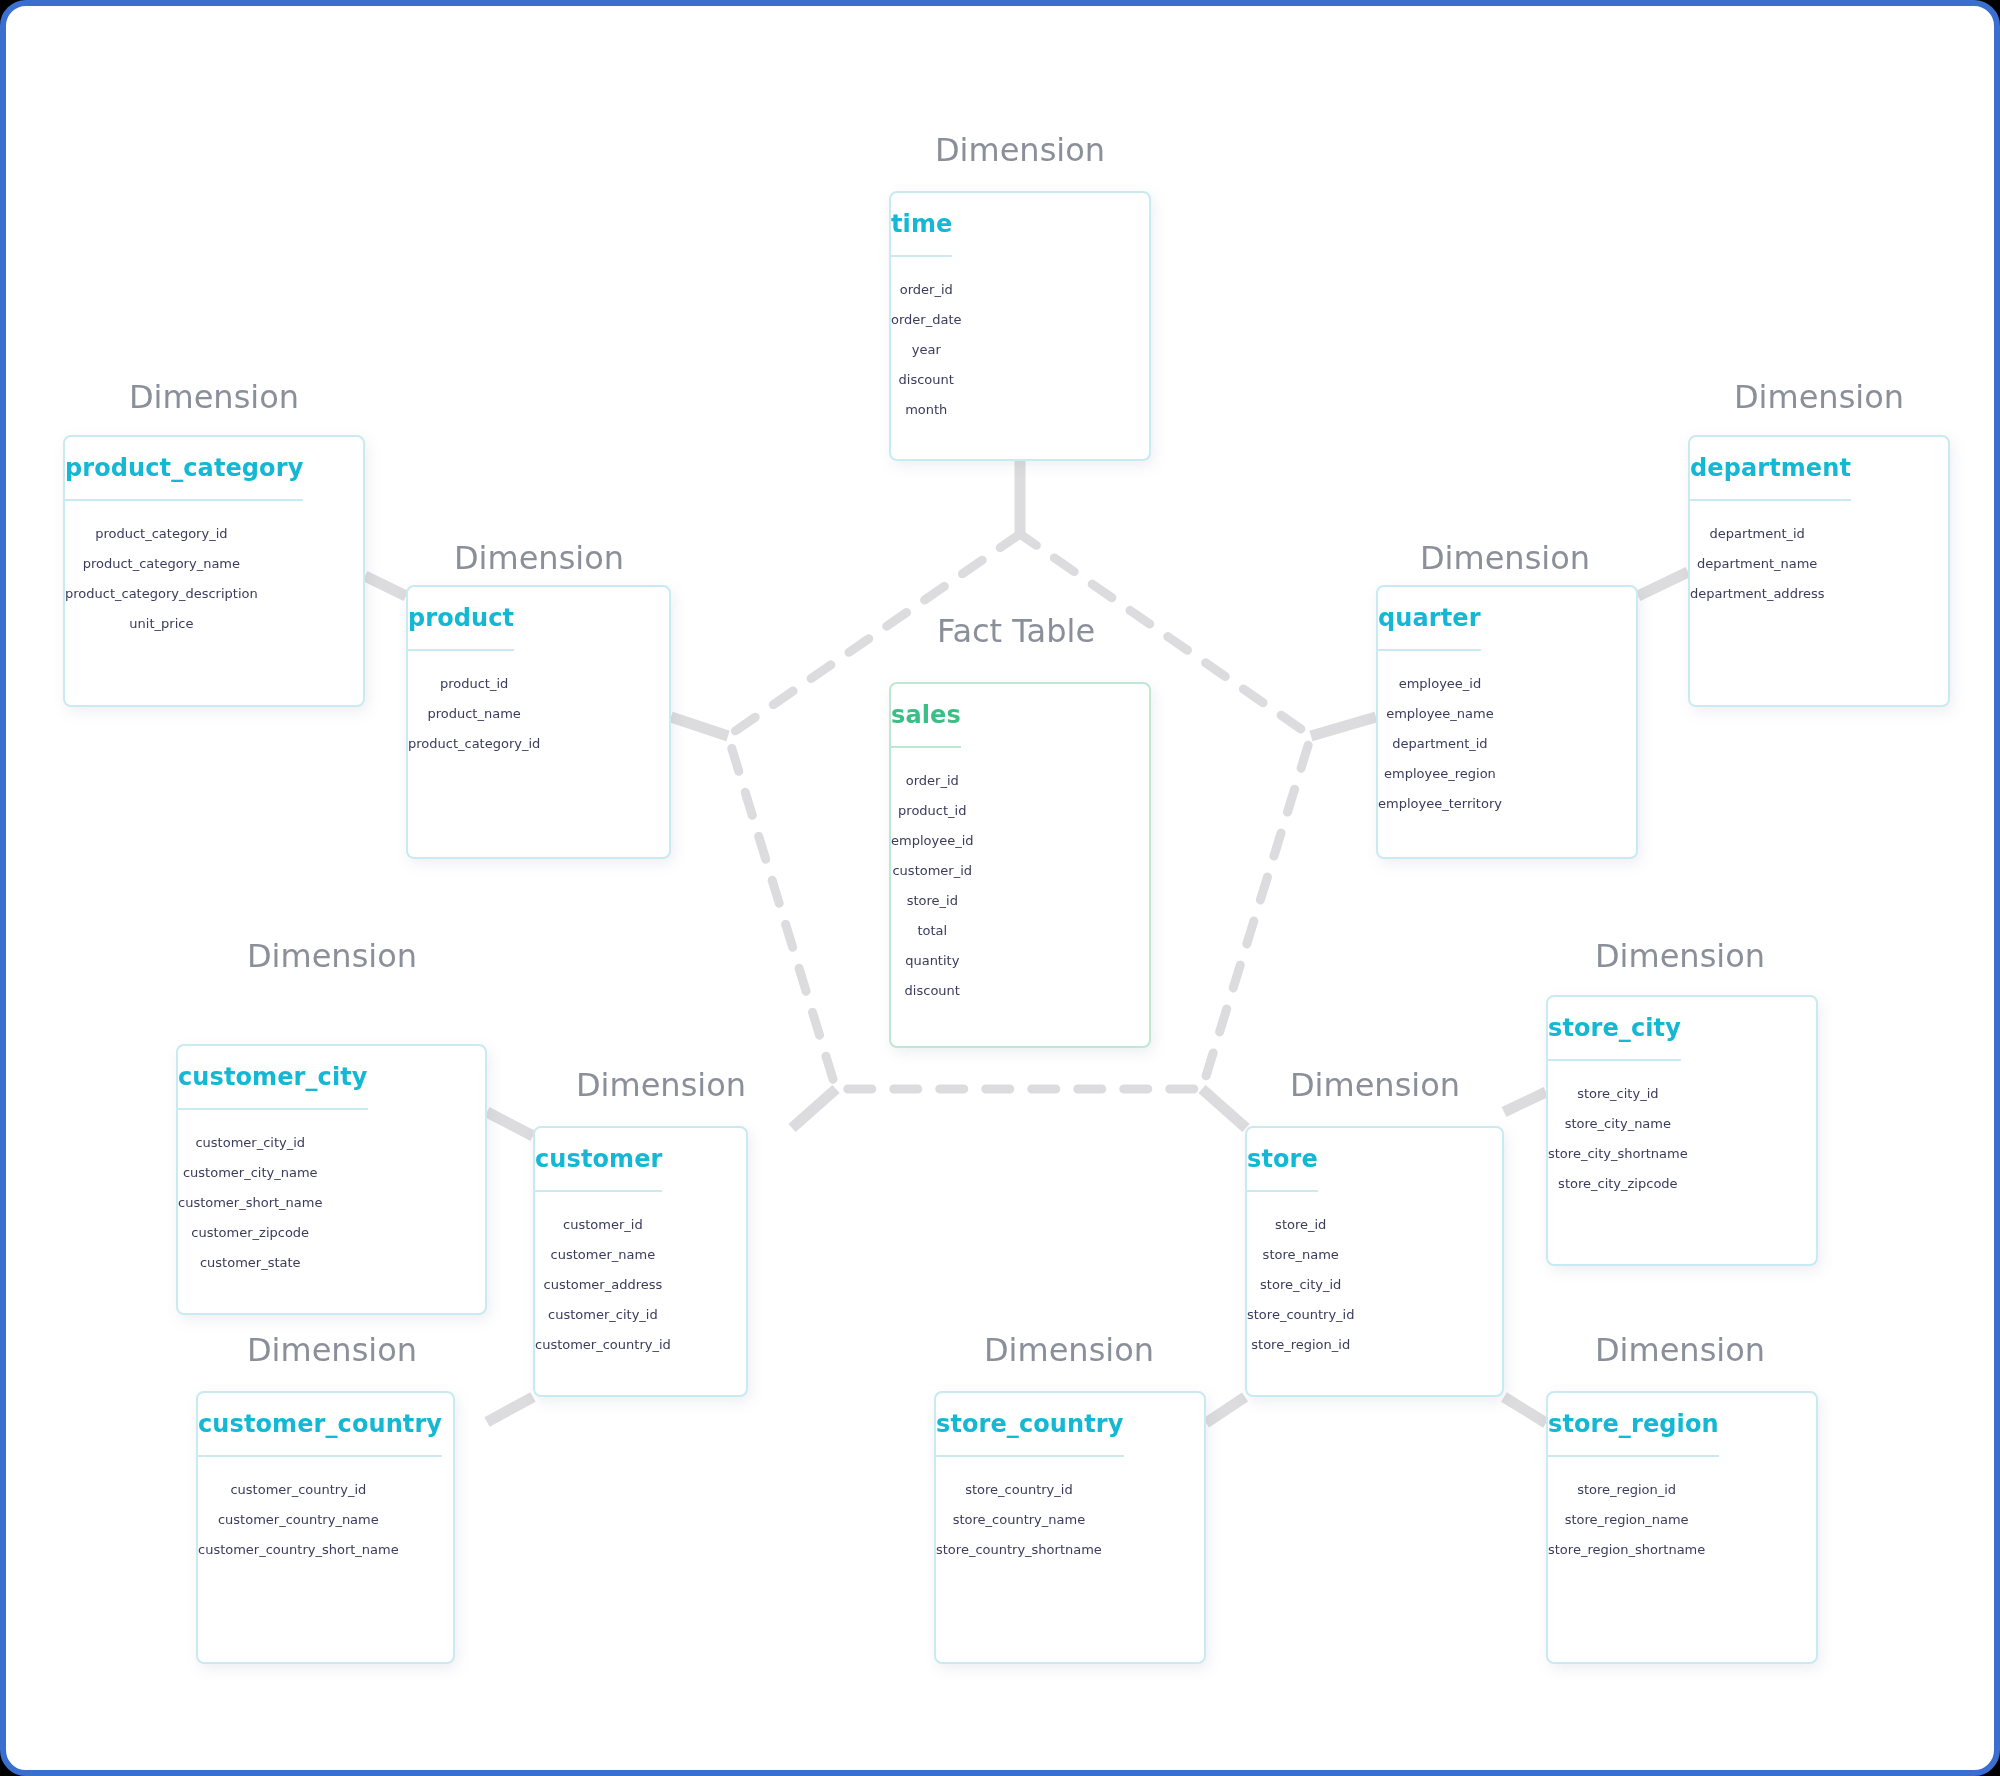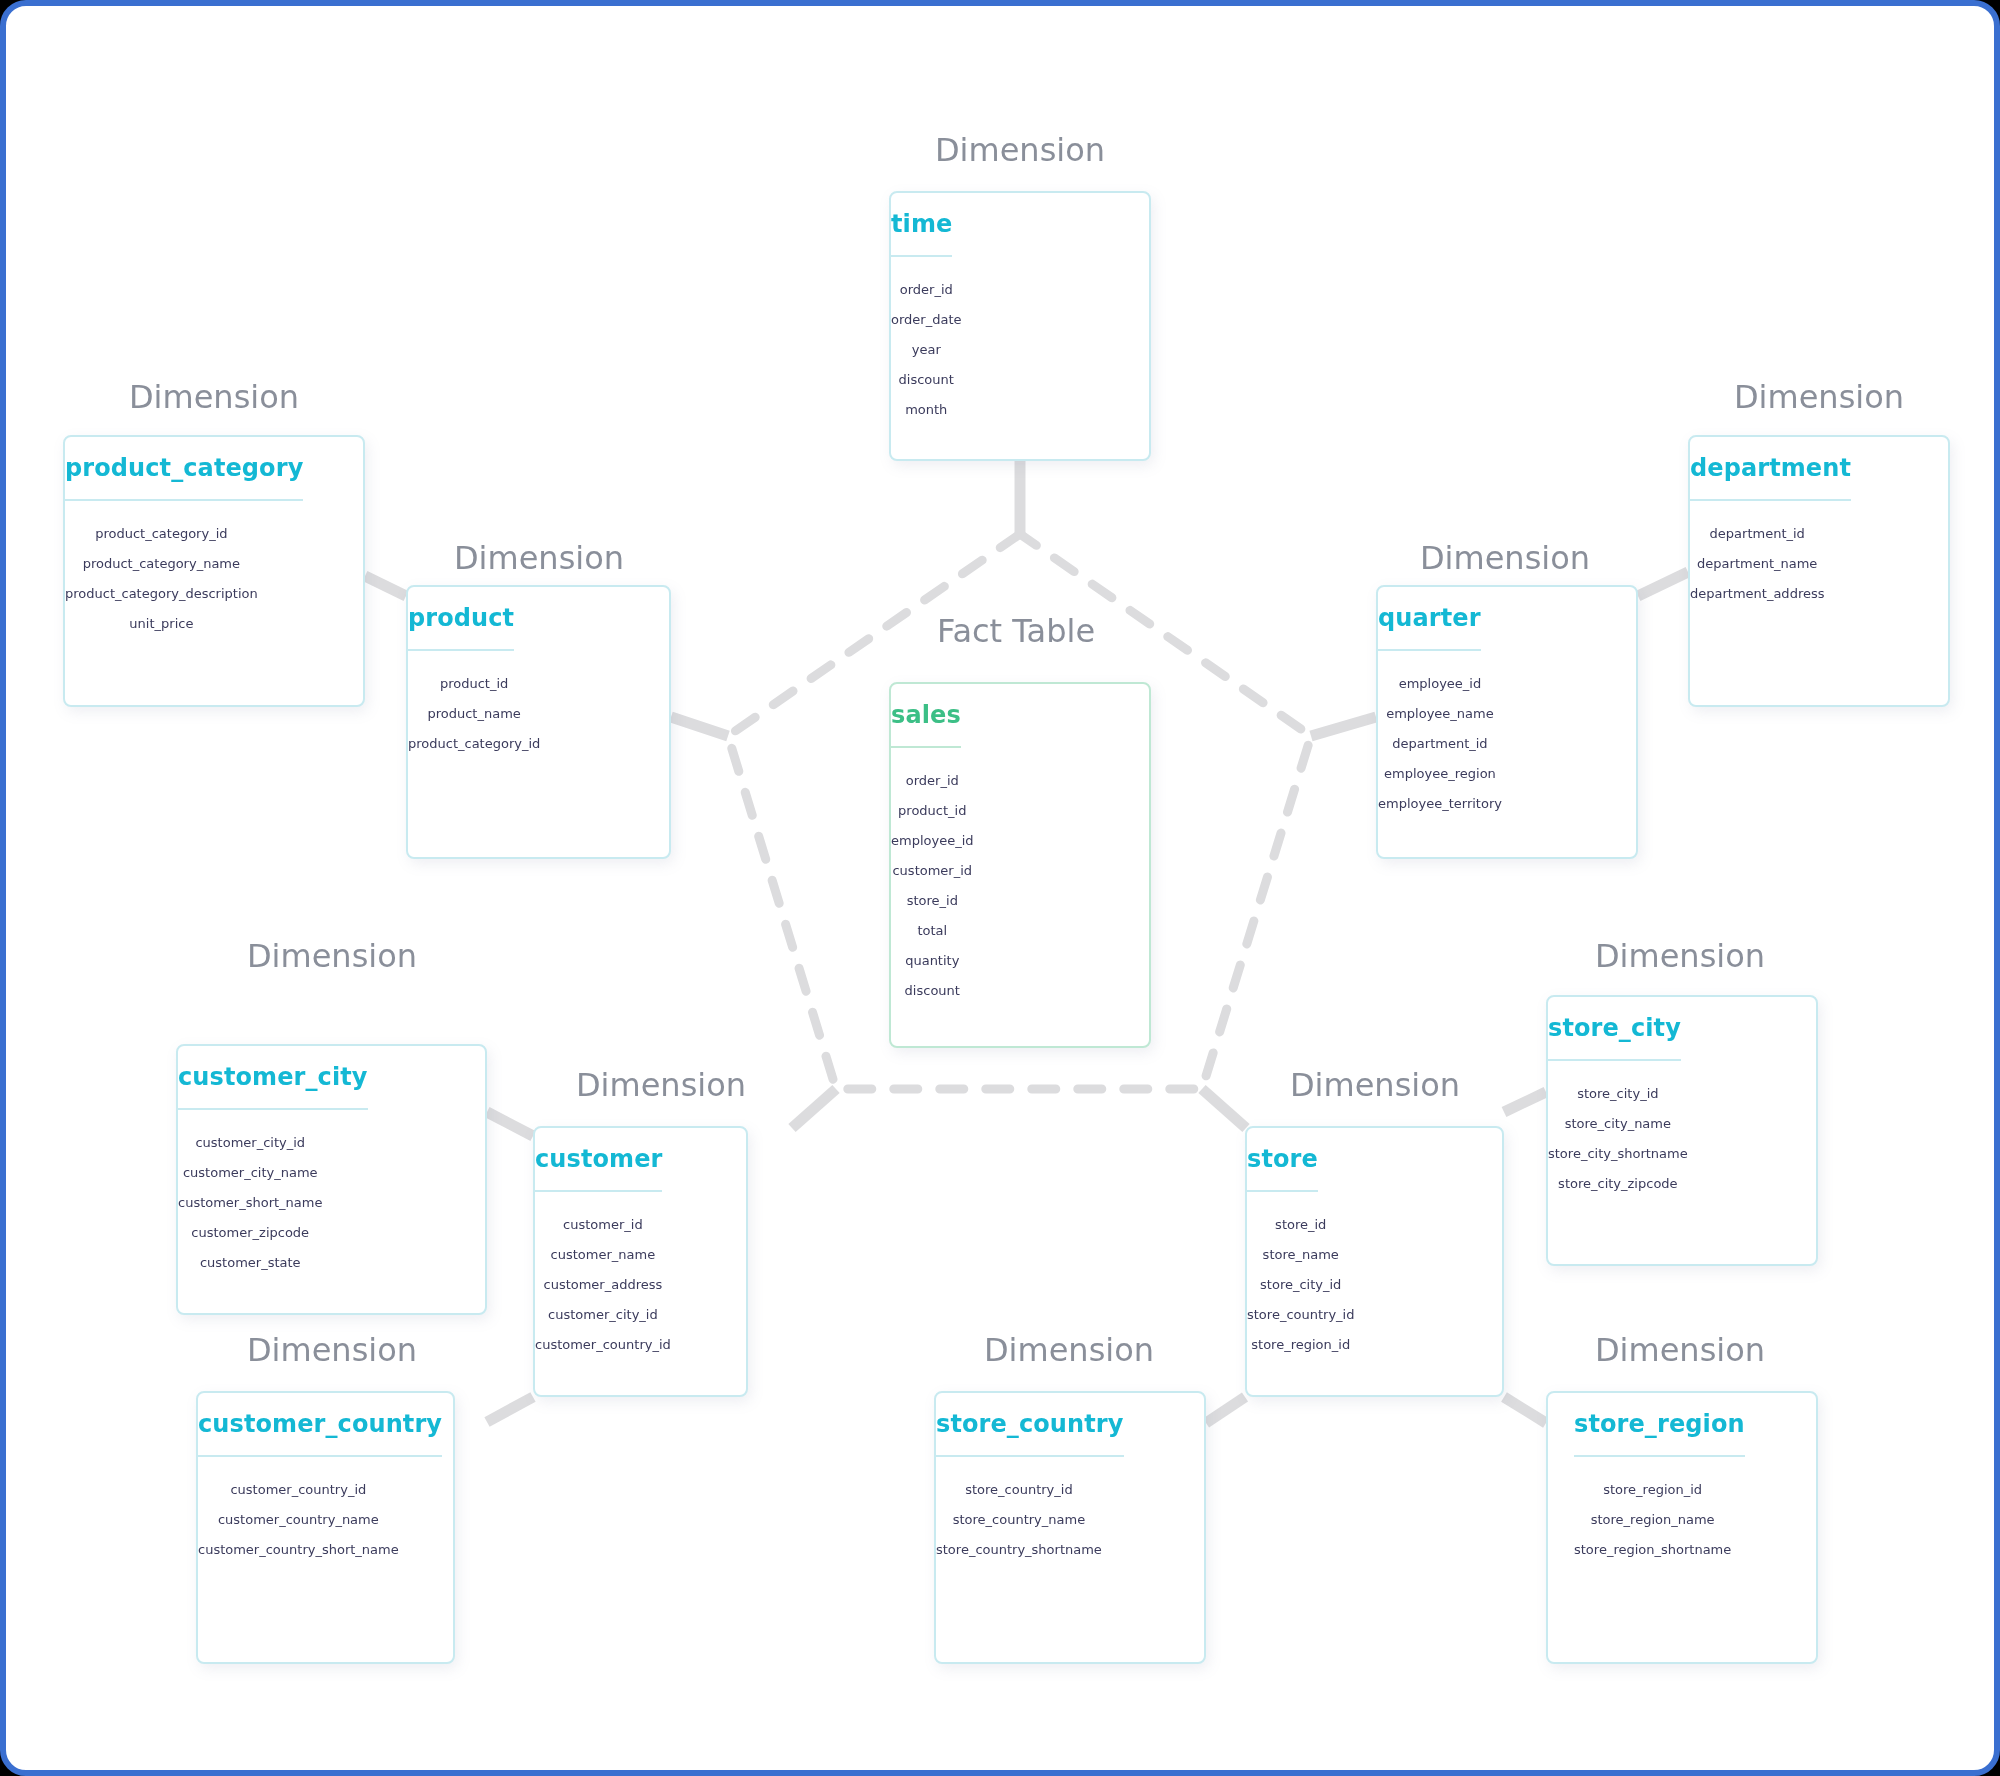--- a/index.html
+++ b/index.html
@@ -256,21 +256,21 @@
       <div class="node" style="left: 928px; top: 1385px; width: 272px; height: 273px;">
         <div class="node-header">
           <div class="node-title">store_country</div>
         </div>
         <div class="node-fields">
           <div class="field">store_country_id</div>
           <div class="field">store_country_name</div>
           <div class="field">store_country_shortname</div>
         </div>
       </div>
-      <div class="node" style="left: 1540px; top: 1385px; width: 272px; height: 273px; padding-left: 26px;">
+      <div class="node" style="left: 1540px; top: 1385px; width: 272px; height: 273px;">
         <div class="node-header">
           <div class="node-title">store_region</div>
         </div>
         <div class="node-fields">
           <div class="field">store_region_id</div>
           <div class="field">store_region_name</div>
           <div class="field">store_region_shortname</div>
         </div>
       </div>
     </div>

